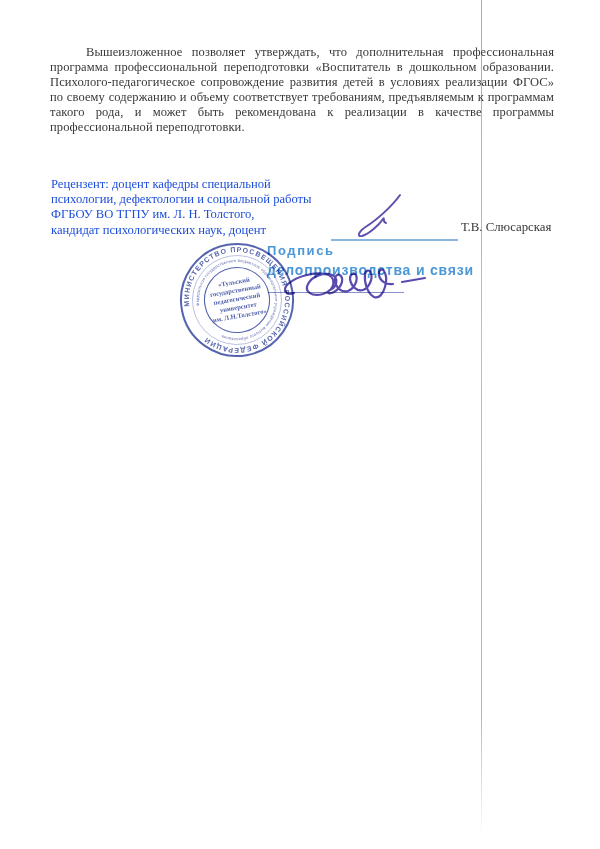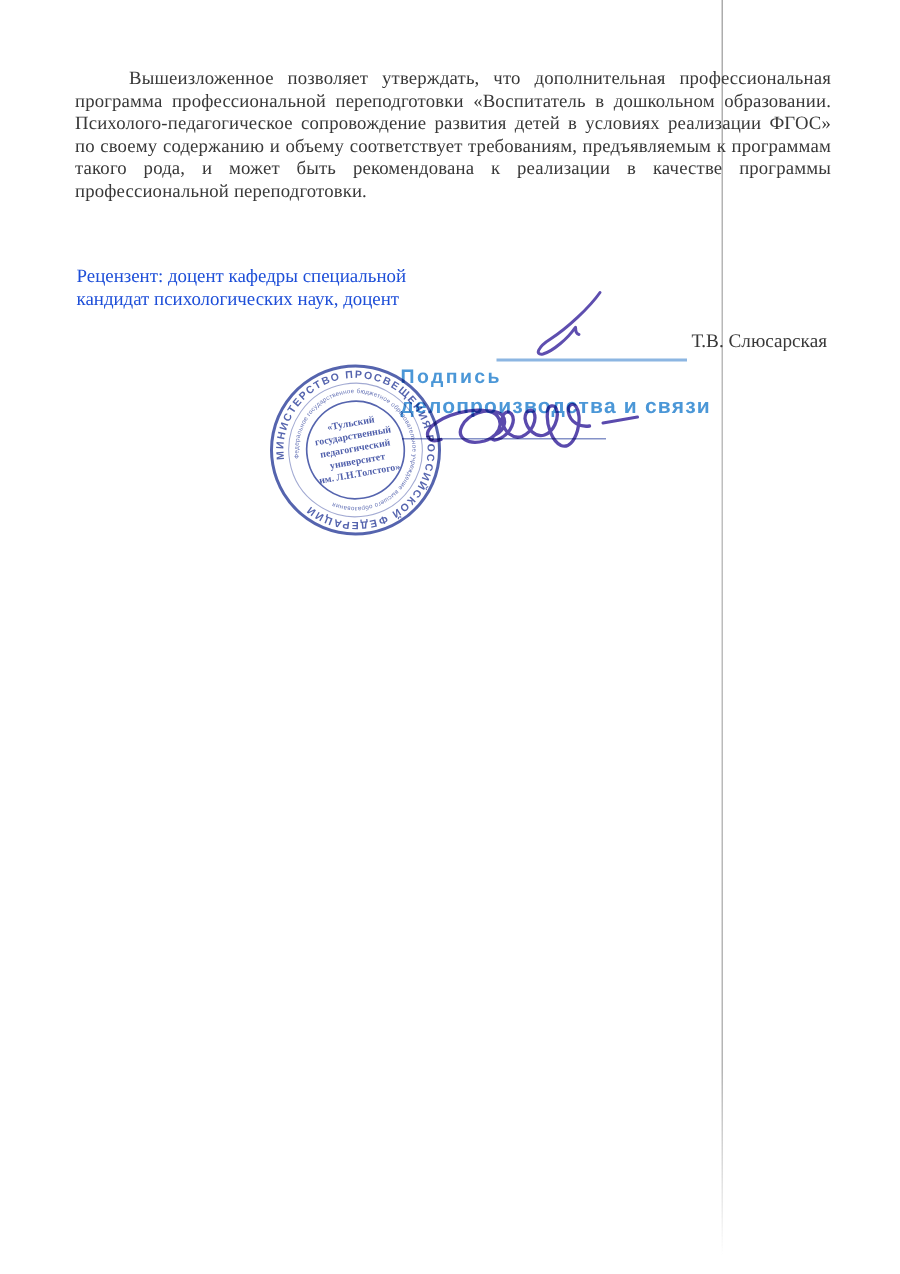--- a/index.html
+++ b/index.html
@@ -44,20 +44,22 @@
 <body>
 
 <div class="page">
 
   <div class="fold-line"></div>
 
   <p class="body-paragraph">Вышеизложенное позволяет утверждать, что дополнительная профессиональная программа профессиональной переподготовки «Воспитатель в дошкольном образовании. Психолого-педагогическое сопровождение развития детей в условиях реализации ФГОС» по своему содержанию и объему соответствует требованиям, предъявляемым к программам такого рода, и может быть рекомендована к реализации в качестве программы профессиональной переподготовки.</p>
 
   <div class="reviewer-block">
     <div>Рецензент: доцент кафедры специальной</div>
+    <div>психологии, дефектологии и социальной работы</div>
+    <div>ФГБОУ ВО ТГПУ им. Л. Н. Толстого,</div>
     <div>кандидат психологических наук, доцент</div>
   </div>
 
   <div class="reviewer-name">Т.В. Слюсарская</div>
 
   <div class="cert cert-line1">Подпись</div>
   <div class="cert-underline"></div>
   <div class="cert cert-line3">делопроизводства и связи</div>
 
   <div class="sign-line"></div>

